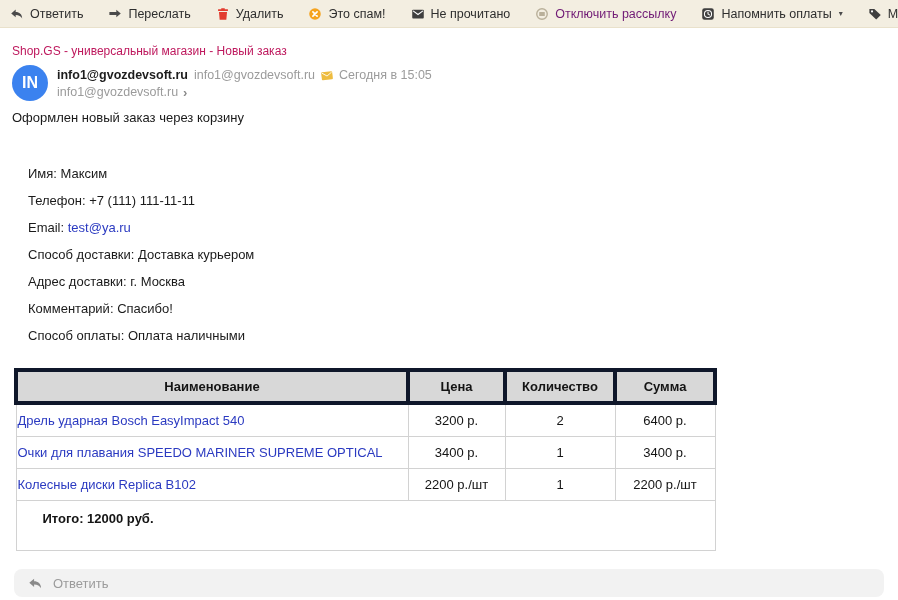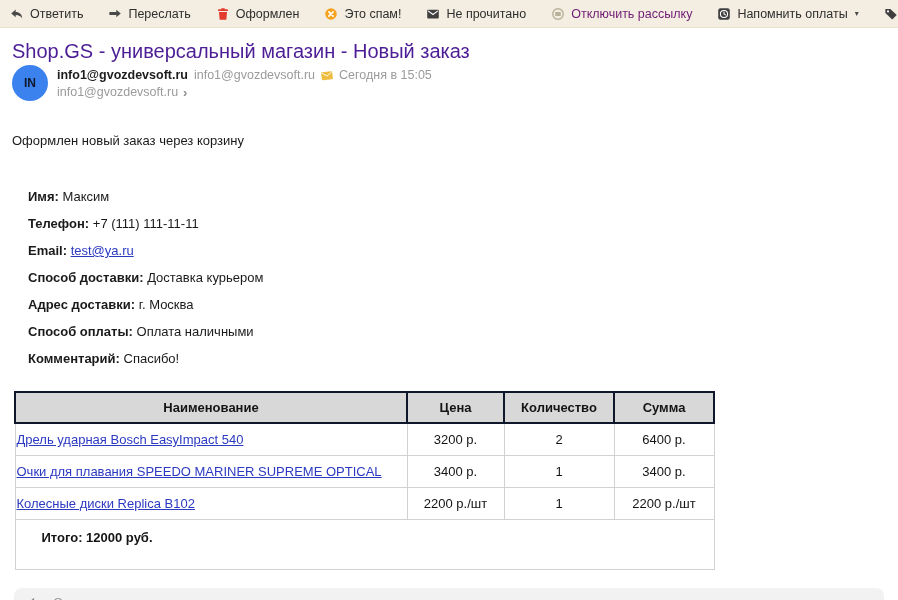--- a/index.html
+++ b/index.html
@@ -10,44 +10,44 @@
   .toolbar { height:28px; background:#f3eee1; border-bottom:1px solid #e9e1cb;
              display:flex; align-items:center; padding:0 10px; gap:25px;
              font-size:12.5px; color:#2e2e2e; white-space:nowrap; }
   .tb-item { display:flex; align-items:center; gap:6px; cursor:pointer; }
   .tb-item svg { width:14px; height:14px; flex:0 0 auto; }
   .tb-item.disabled { color:#701a75; cursor:default; }
   .caret { font-size:8px; color:#4a4a4a; margin-left:1px; }
 
   
   .content { padding:0 12px; }
-  .subject { font-size:20px; font-weight:400; color:#4c1d95; margin:13px 0 2px; line-height:20px; }
+  .subject { font-size:12px; font-weight:400; color:#be185d; margin:13px 0 2px; line-height:20px; }
   .sender-row { display:flex; gap:9px; align-items:flex-start; margin-top:4px; }
-  .avatar { width:36px; height:36px; border-radius:50%; background:#3b82ef; color:#0f172a;
-            font-size:12px; font-weight:700; display:flex; align-items:center; justify-content:center;
+  .avatar { width:36px; height:36px; border-radius:50%; background:#3b82ef; color:#ffffff;
+            font-size:16px; font-weight:700; display:flex; align-items:center; justify-content:center;
             flex:0 0 auto; cursor:pointer; }
   .sender-info { font-size:12.5px; padding-top:3px; }
   .sender-line1 { display:flex; align-items:center; gap:6px; }
   .sender-name { font-weight:700; color:#1d1d1d; }
   .gray { color:#9b9b9b; }
   .badge svg { width:12px; height:11px; display:block; transform:rotate(-6deg); }
   .sender-line2 { color:#9b9b9b; margin-top:3px; display:flex; align-items:center; gap:5px; cursor:pointer; }
   .chev-right { color:#8a8a8a; font-size:13px; font-weight:700; line-height:1; }
 
   
   .mail-body { font-size:13px; line-height:17px; }
-  .intro { margin:31px 0 39px; }
+  .intro { margin:8px 0 39px; }
   .field { margin-bottom:10px; }
-  .field b { font-weight:700;padding-left:16px; }
+  .field b { font-weight:400;padding-left:16px; }
   .field .line2 { display:block; }
-  a.link { color:#2b3ac1; text-decoration:underline; cursor:pointer; }
+  a.link { color:#2b3ac1; cursor:pointer; }
 
   
   table.order { border-collapse:collapse; margin:24px 0 0 2px; font-size:13px; color:#141414; }
-  table.order th { background:#d8d8d8; border:2px solid #0f172a; font-weight:700;
+  table.order th { background:#d8d8d8; border:4px solid #0f172a; font-weight:700;
                    padding:6px 8px; text-align:center; font-size:13px; }
   table.order td { border:1px solid #d2d2d2; padding:7px 8px; text-align:center; }
   table.order td.cell-name { text-align:left; padding-left:1px; }
   table.order tr.total-row td { text-align:left; font-weight:700; padding:9px 8px 23px 26px; }
 
   
   .reply-bar { margin:18px 0 0 2px; width:870px; height:28px; background:#f2f2f2;
                border-radius:8px; display:flex; align-items:center; gap:10px;
                padding:0 14px; color:#9b9b9b; font-size:13px; cursor:text; }
   .reply-bar svg { width:15px; height:15px; }
@@ -65,21 +65,21 @@
   <div class="tb-item">
     <svg viewBox="0 0 16 16">
         <path d="M9.5 3.2 L14.6 7.5 L9.5 11.8 V9.2 H1.6 V5.8 H9.5 Z" fill="#4a4a4a"></path>
       </svg>
     <span>Переслать</span>
   </div>
   <div class="tb-item">
     <svg viewBox="0 0 16 16">
         <path fill="#e23b2e" d="M6 1.3h4v1.4h3.6v2H2.4v-2H6zM3.4 5.8h9.2l-.8 8.9H4.2z"></path>
       </svg>
-    <span>Оформлен</span>
+    <span>Удалить</span>
   </div>
   <div class="tb-item">
     <svg viewBox="0 0 16 16">
         <circle cx="8" cy="8" r="6.6" fill="#f5a31e"></circle>
         <path d="M5.6 5.6 L10.4 10.4 M10.4 5.6 L5.6 10.4" stroke="#fff" stroke-width="1.9" stroke-linecap="round"></path>
       </svg>
     <span>Это спам!</span>
   </div>
   <div class="tb-item">
     <svg viewBox="0 0 16 16">
@@ -157,26 +157,26 @@
     </p>
     <p class="field">
       <b>Способ доставки:</b>
       <span>Доставка курьером</span>
     </p>
     <p class="field">
       <b>Адрес доставки:</b>
       <span>г. Москва</span>
     </p>
     <p class="field">
+      <b>Комментарий:</b>
+      <span>Спасибо!</span>
+    </p>
+    <p class="field">
       <b>Способ оплаты:</b>
       <span>Оплата наличными</span>
-    </p>
-    <p class="field">
-      <b>Комментарий:</b>
-      <span>Спасибо!</span>
     </p>
 
     <table class="order">
       <colgroup>
           <col style="width:392px">
           <col style="width:97px">
           <col style="width:110px">
           <col style="width:100px">
         </colgroup>
       <thead>

